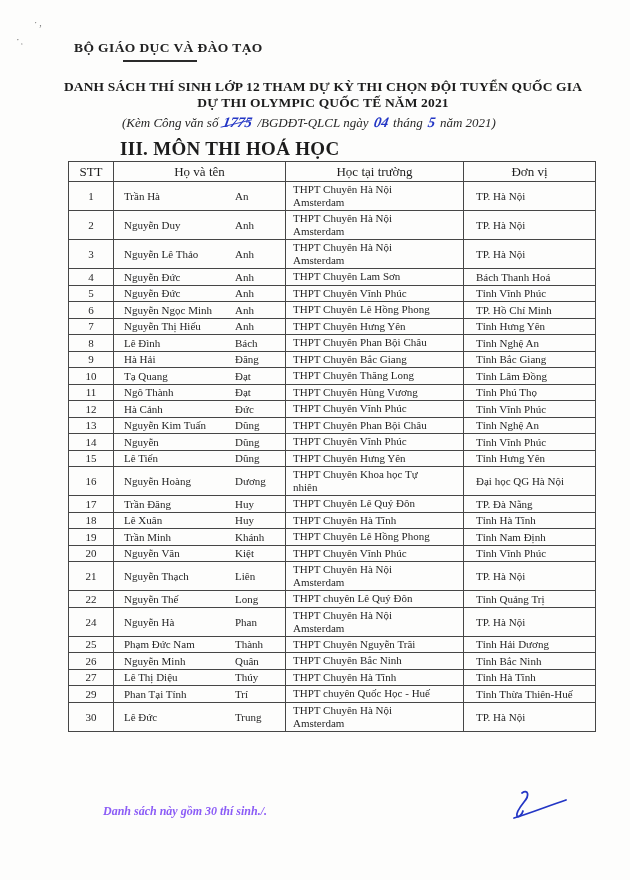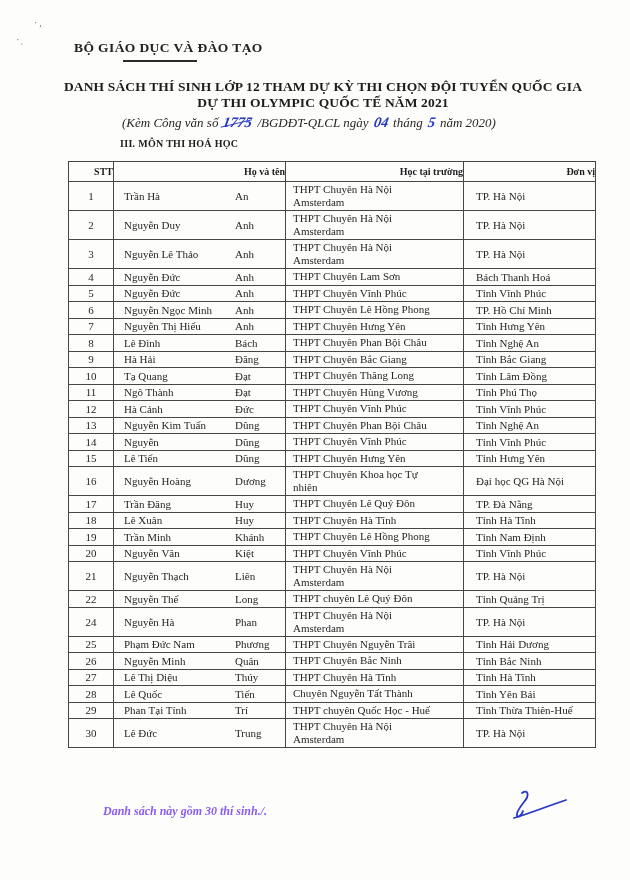--- a/index.html
+++ b/index.html
@@ -35,35 +35,35 @@
     font-weight:bold;font-style:italic;font-size:14.5px;
     display:inline-block;transform:skew(-10deg);
     margin:0 5px;position:relative;
   }
   .ink-docnum::after{
     content:"";position:absolute;left:-2px;top:52%;width:106%;height:1.4px;
     background:var(--ink,#2336c5);transform:rotate(-14deg);opacity:.9;
   }
   .section-heading{
     position:absolute;left:120px;top:138px;
-    font-weight:bold;font-size:10px;letter-spacing:.3px;color:#1c1c1c;
+    font-weight:bold;font-size:19px;letter-spacing:.3px;color:#1c1c1c;
   }
 
   
   table.students{
     position:absolute;left:68px;top:161px;width:527px;
     border-collapse:collapse;table-layout:fixed;
     font-size:11px;color:#262626;
   }
   .students th,.students td{
     border:1px solid #464646;padding:1px 0;vertical-align:middle;
     overflow:hidden;
   }
   .students th{
-    font-size:10px;font-weight:bold;text-align:right;height:17px;color:#1d1d1d;
+    font-size:13px;font-weight:normal;text-align:center;height:17px;color:#1d1d1d;
   }
   col.w-stt{width:45px;} col.w-name{width:172px;} col.w-school{width:178px;} col.w-unit{width:132px;}
   tr.single{height:16.5px;}
   tr.double{height:29px;}
   td.c-stt{text-align:center;}
   td.c-name{padding-left:10px;}
   .name-wrap{display:flex;align-items:center;}
   .name-wrap .ho{flex:1 1 auto;white-space:nowrap;}
   .name-wrap .ten{flex:0 0 50px;text-align:left;white-space:nowrap;}
   td.c-school{padding-left:7px;line-height:13px;}
@@ -87,21 +87,21 @@
 <div class="speck speck-b" style="left:16px;top:36px;">·.</div>
 
 <div class="org">BỘ GIÁO DỤC VÀ ĐÀO TẠO</div>
 <div class="org-underline"></div>
 
 <div class="title-block">
   <div>DANH SÁCH THÍ SINH LỚP 12 THAM DỰ KỲ THI CHỌN ĐỘI TUYỂN QUỐC GIA</div>
   <div>DỰ THI OLYMPIC QUỐC TẾ NĂM 2021</div>
 </div>
 
-<div class="subtitle"><span>(Kèm Công văn số</span><span class="ink ink-docnum">1775</span><span>/BGDĐT-QLCL ngày</span><span class="ink">04</span><span>tháng</span><span class="ink">5</span><span>năm 2020)</span></div>
+<div class="subtitle"><span>(Kèm Công văn số</span><span class="ink ink-docnum">1775</span><span>/BGDĐT-QLCL ngày</span><span class="ink">04</span><span>tháng</span><span class="ink">5</span><span>năm 2021)</span></div>
 
 <div class="section-heading">III. MÔN THI HOÁ HỌC</div>
 
 <table class="students">
   <colgroup>
     <col class="w-stt">
       <col class="w-name">
       <col class="w-school">
       <col class="w-unit">
   </colgroup>
@@ -365,21 +365,21 @@
           </div>
         </td>
         <td class="c-school"><span class="school-text">THPT Chuyên Hà Nội Amsterdam</span></td>
         <td class="c-unit">TP. Hà Nội</td>
       </tr>
       <tr class="single">
         <td class="c-stt">25</td>
         <td class="c-name">
           <div class="name-wrap">
             <span class="ho">Phạm Đức Nam</span>
-            <span class="ten">Phương</span>
+            <span class="ten">Thành</span>
           </div>
         </td>
         <td class="c-school"><span class="school-text">THPT Chuyên Nguyễn Trãi</span></td>
         <td class="c-unit">Tỉnh Hải Dương</td>
       </tr>
       <tr class="single">
         <td class="c-stt">26</td>
         <td class="c-name">
           <div class="name-wrap">
             <span class="ho">Nguyễn Minh</span>
@@ -392,31 +392,20 @@
       <tr class="single">
         <td class="c-stt">27</td>
         <td class="c-name">
           <div class="name-wrap">
             <span class="ho">Lê Thị Diệu</span>
             <span class="ten">Thúy</span>
           </div>
         </td>
         <td class="c-school"><span class="school-text">THPT Chuyên Hà Tĩnh</span></td>
         <td class="c-unit">Tỉnh Hà Tĩnh</td>
-      </tr>
-      <tr class="single">
-        <td class="c-stt">28</td>
-        <td class="c-name">
-          <div class="name-wrap">
-            <span class="ho">Lê Quốc</span>
-            <span class="ten">Tiến</span>
-          </div>
-        </td>
-        <td class="c-school"><span class="school-text">Chuyên Nguyễn Tất Thành</span></td>
-        <td class="c-unit">Tỉnh Yên Bái</td>
       </tr>
       <tr class="single">
         <td class="c-stt">29</td>
         <td class="c-name">
           <div class="name-wrap">
             <span class="ho">Phan Tại Tính</span>
             <span class="ten">Trí</span>
           </div>
         </td>
         <td class="c-school"><span class="school-text">THPT chuyên Quốc Học - Huế</span></td>

